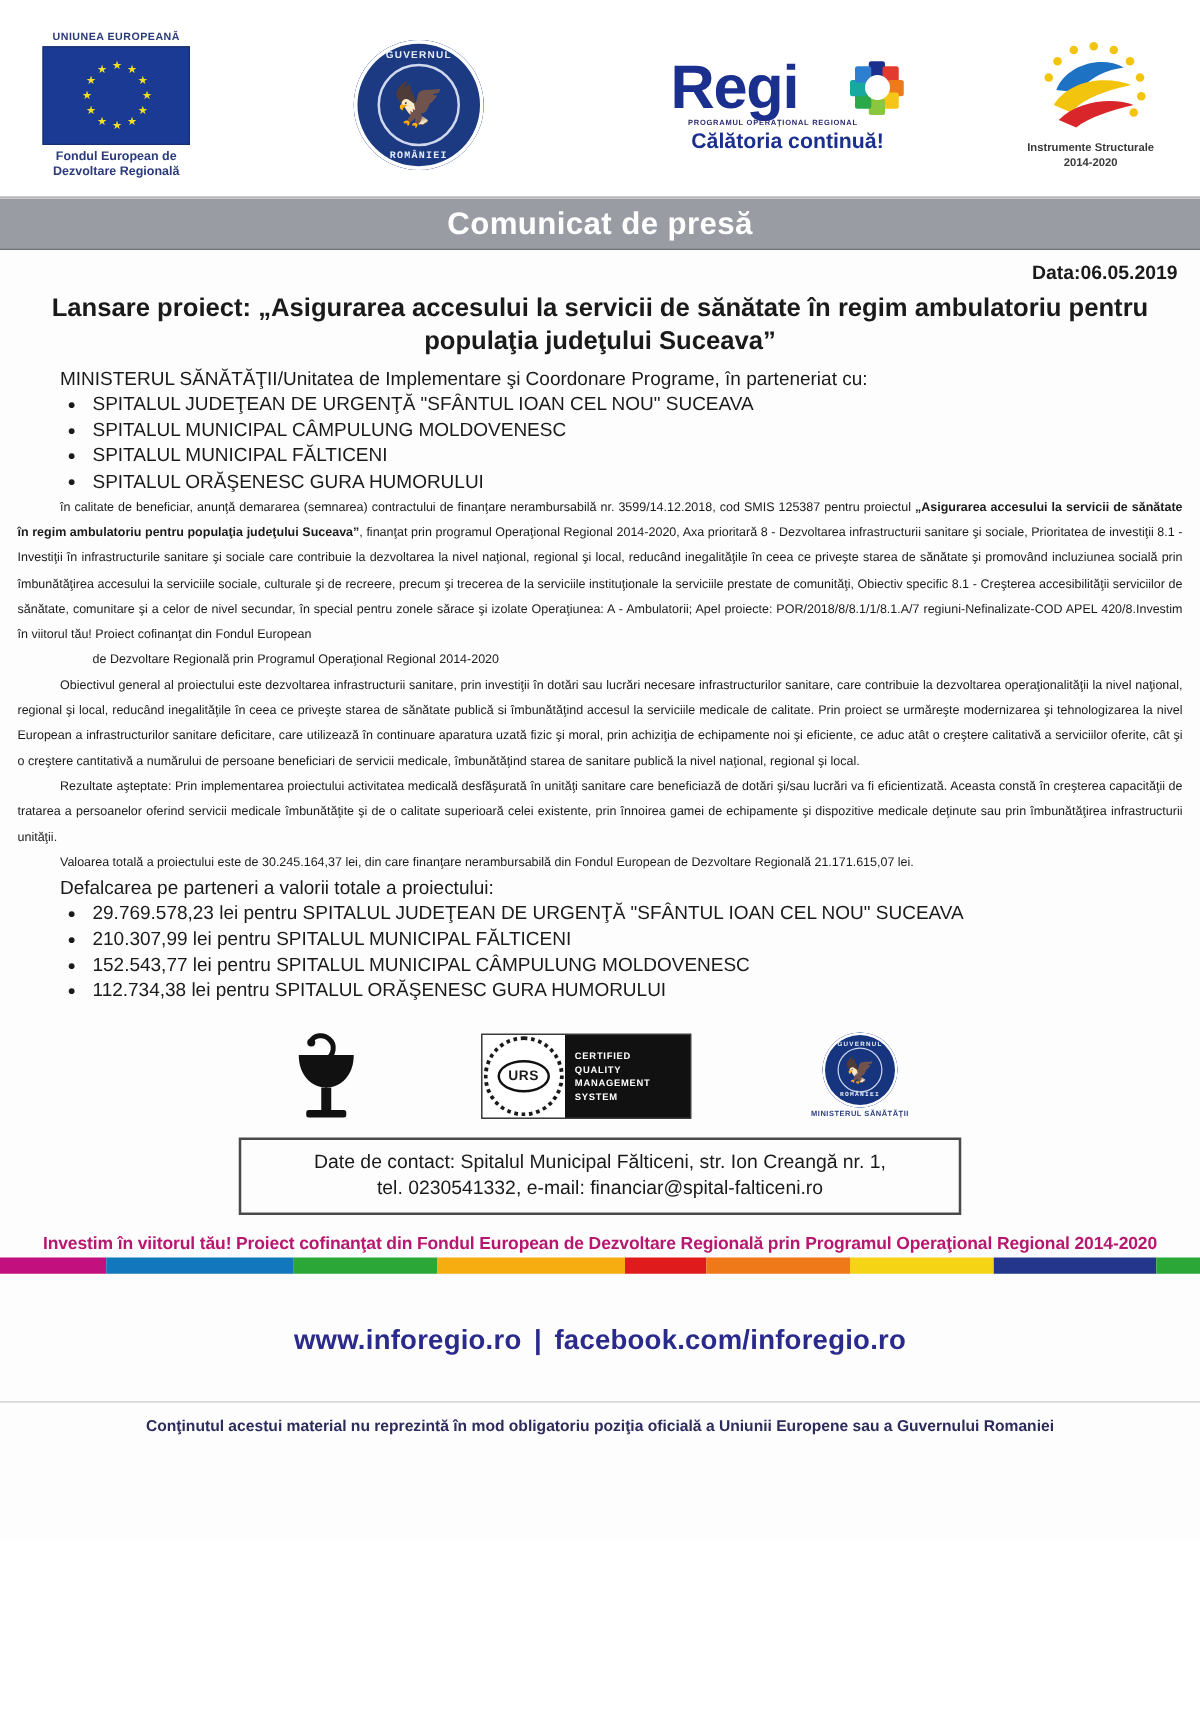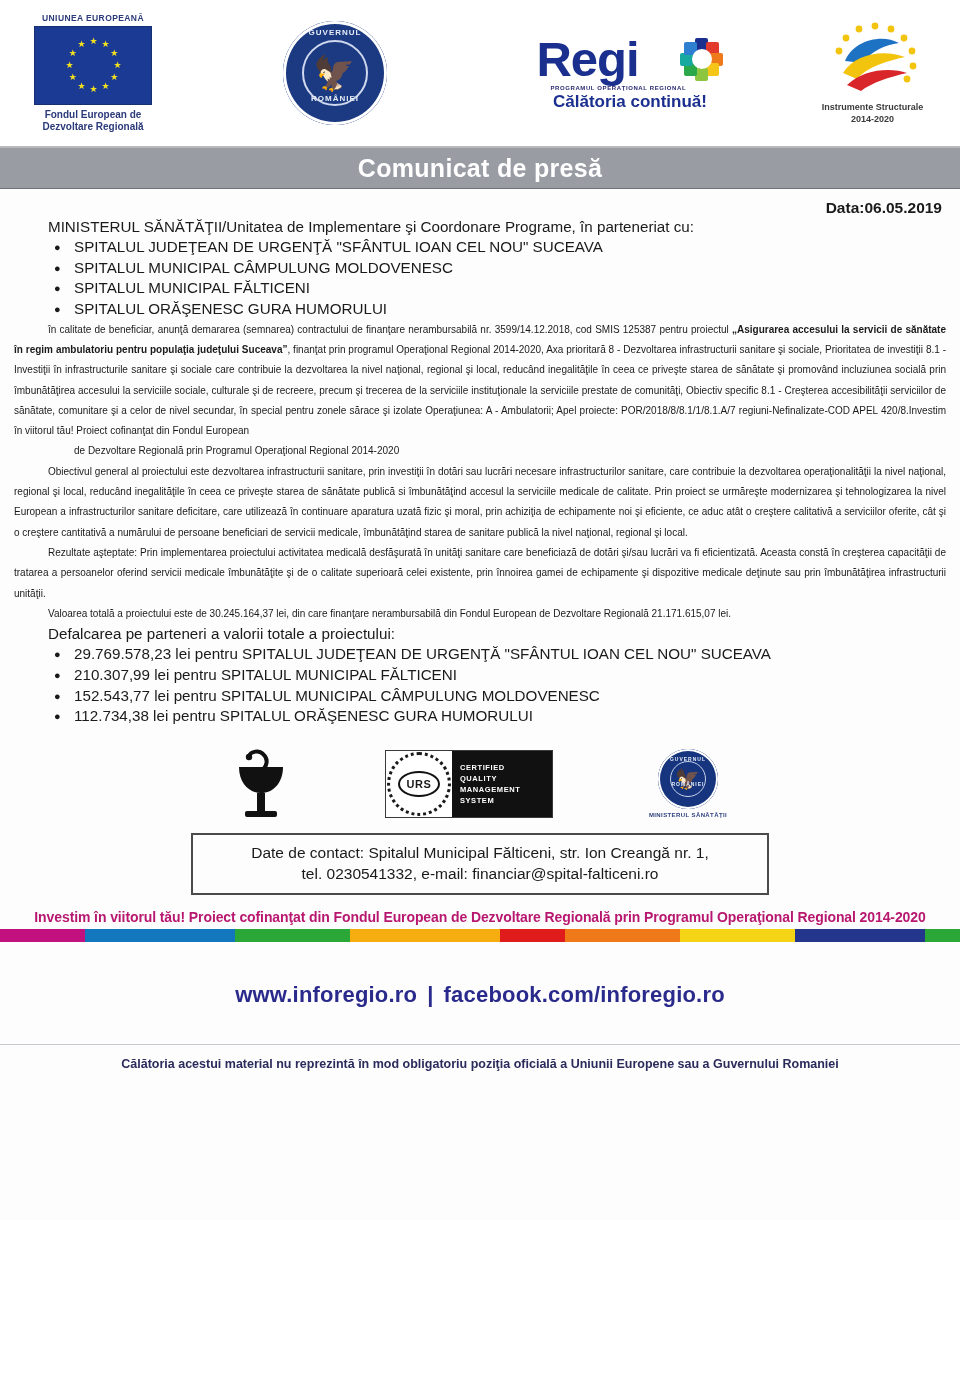--- a/index.html
+++ b/index.html
@@ -9,21 +9,21 @@
     background: #ffffff;
   }
   body {
     font-family: "Liberation Sans", sans-serif;
     color: #1a1a1a;
   }
   .page {
     position: relative;
     width: 960px;
     height: 1220px;
-    margin: 0 auto;
+    margin: 11px auto;
     background: #fdfdfd;
     overflow: hidden;
     box-sizing: border-box;
   }
 
   
   .logo-strip {
     position: relative;
     height: 146px;
     background: #ffffff;
@@ -106,21 +106,21 @@
   .seal-label {
     position: absolute;
     left: 0; right: 0;
     text-align: center;
     color: #e7ecf7;
     font-size: 8px;
     font-weight: bold;
     letter-spacing: 1px;
   }
   .seal-label.top { top: 7px; }
-  .seal-label.bottom { bottom: 22px; }
+  .seal-label.bottom { bottom: 7px; font-family: Liberation Mono, monospace; }
 
   
   .regio-wrap { display: flex; flex-direction: column; align-items: center; }
   .regio-word {
     display: flex;
     align-items: center;
     font-size: 49px;
     font-weight: bold;
     color: #1b2f8f;
     letter-spacing: -1px;
@@ -468,20 +468,24 @@
   </div>
 
   <div class="press-band" style="background: rgb(154, 156, 164);">
     <div class="press-band-title">Comunicat de presă</div>
   </div>
 
   <div class="sheet">
 
     <div class="date-line">Data:06.05.2019</div>
 
+    <div class="doc-title">
+      <span>Lansare proiect: „Asigurarea accesului la servicii de sănătate în regim ambulatoriu</span>
+      <span>pentru populaţia judeţului Suceava”</span>
+    </div>
 
     <div class="lead">MINISTERUL SĂNĂTĂŢII/Unitatea de Implementare şi Coordonare Programe, în parteneriat cu:</div>
 
     <ul class="bullets">
       <li>SPITALUL JUDEŢEAN DE URGENŢĂ "SFÂNTUL IOAN CEL NOU" SUCEAVA</li>
       <li>SPITALUL MUNICIPAL CÂMPULUNG MOLDOVENESC</li>
       <li>SPITALUL MUNICIPAL FĂLTICENI</li>
       <li>SPITALUL ORĂŞENESC GURA HUMORULUI</li>
     </ul>
 
@@ -556,14 +560,14 @@
       <span style="background: rgb(239, 121, 24); width: 11.9792%;"></span>
       <span style="background: rgb(245, 212, 22); width: 11.9792%;"></span>
       <span style="background: rgb(35, 54, 140); width: 13.5417%;"></span>
       <span style="background: rgb(42, 167, 54); width: 3.64583%;"></span>
     </div>
 
   <div class="inforegio">
     <span>www.inforegio.ro</span><span class="sep">|</span><span>facebook.com/inforegio.ro</span>
   </div>
 
-  <div class="disclaimer">Călătoria acestui material nu reprezintă în mod obligatoriu poziţia oficială a Uniunii Europene sau a Guvernului Romaniei</div>
+  <div class="disclaimer">Conţinutul acestui material nu reprezintă în mod obligatoriu poziţia oficială a Uniunii Europene sau a Guvernului Romaniei</div>
 </div>
 
 </body></html>

